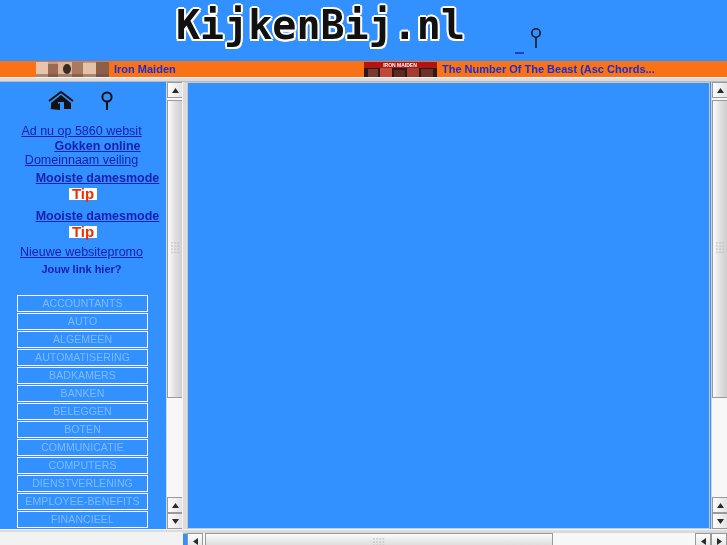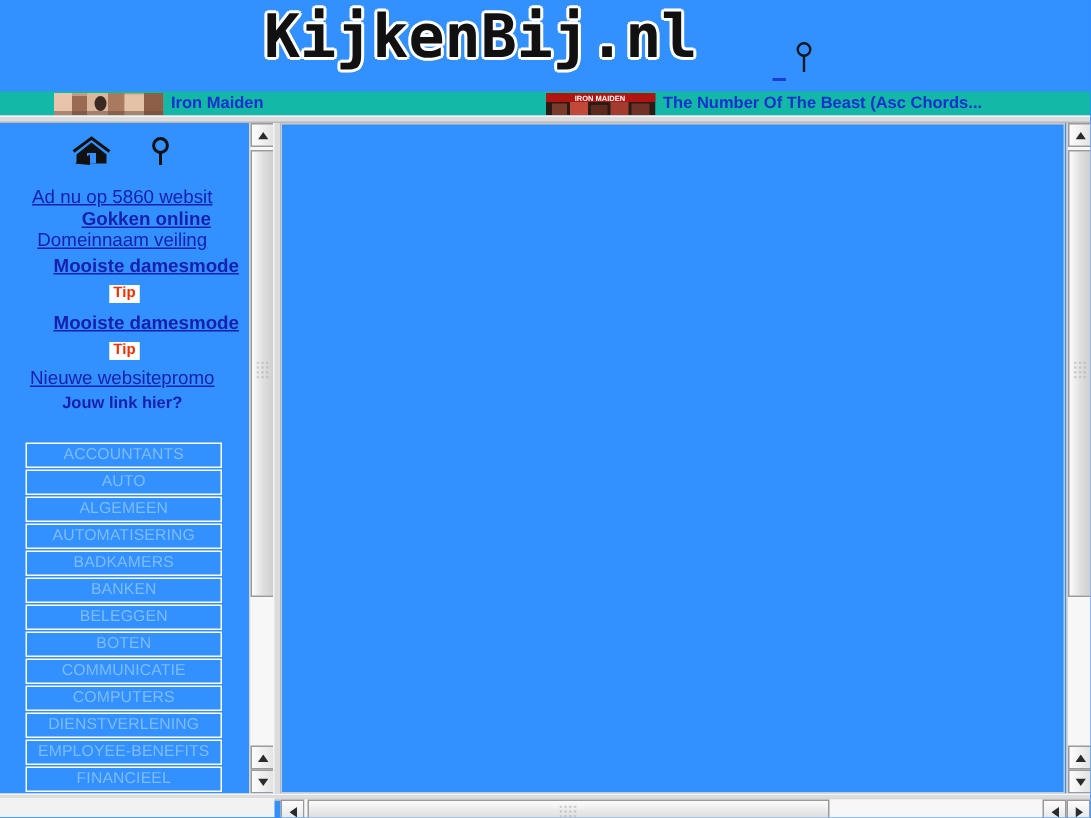--- a/index.html
+++ b/index.html
@@ -44,21 +44,21 @@
   .title-cursor {
     position: absolute;
     left: 529px; top: 26px;
     width: 14px; height: 26px;
   }
 
   
   .promorow {
     position: absolute;
     left: 0; top: 61px; width: 727px; height: 16px;
-    background: #14b8a6;
+    background: #f97316;
   }
   .promo-item { position: absolute; top: 0; height: 16px; display: flex; align-items: center; }
   .promo-thumb {
     width: 73px; height: 15px;
     display: block;
     border: 0;
     flex: 0 0 auto;
   }
   .promo-label {
     margin-left: 5px;
@@ -106,21 +106,21 @@
     white-space: nowrap;
     cursor: pointer;
   }
   .adlink.bold { font-weight: bold; margin-left: 32px; }
   .adlink.wrap { white-space: normal; }
   .tipbadge {
     display: inline-block;
     background: #ffffff;
     color: #f03000;
     font-family: "Liberation Sans", sans-serif;
-    font-size: 10px;
+    font-size: 15px;
     font-weight: bold;
     line-height: 10px;
     padding: 0px 2px;
     border: 1px solid #ffffff;
     vertical-align: 1px;
     margin-left: 3px;
   }
   .jouwlink {
     display:block;
     margin-top: 4px;

